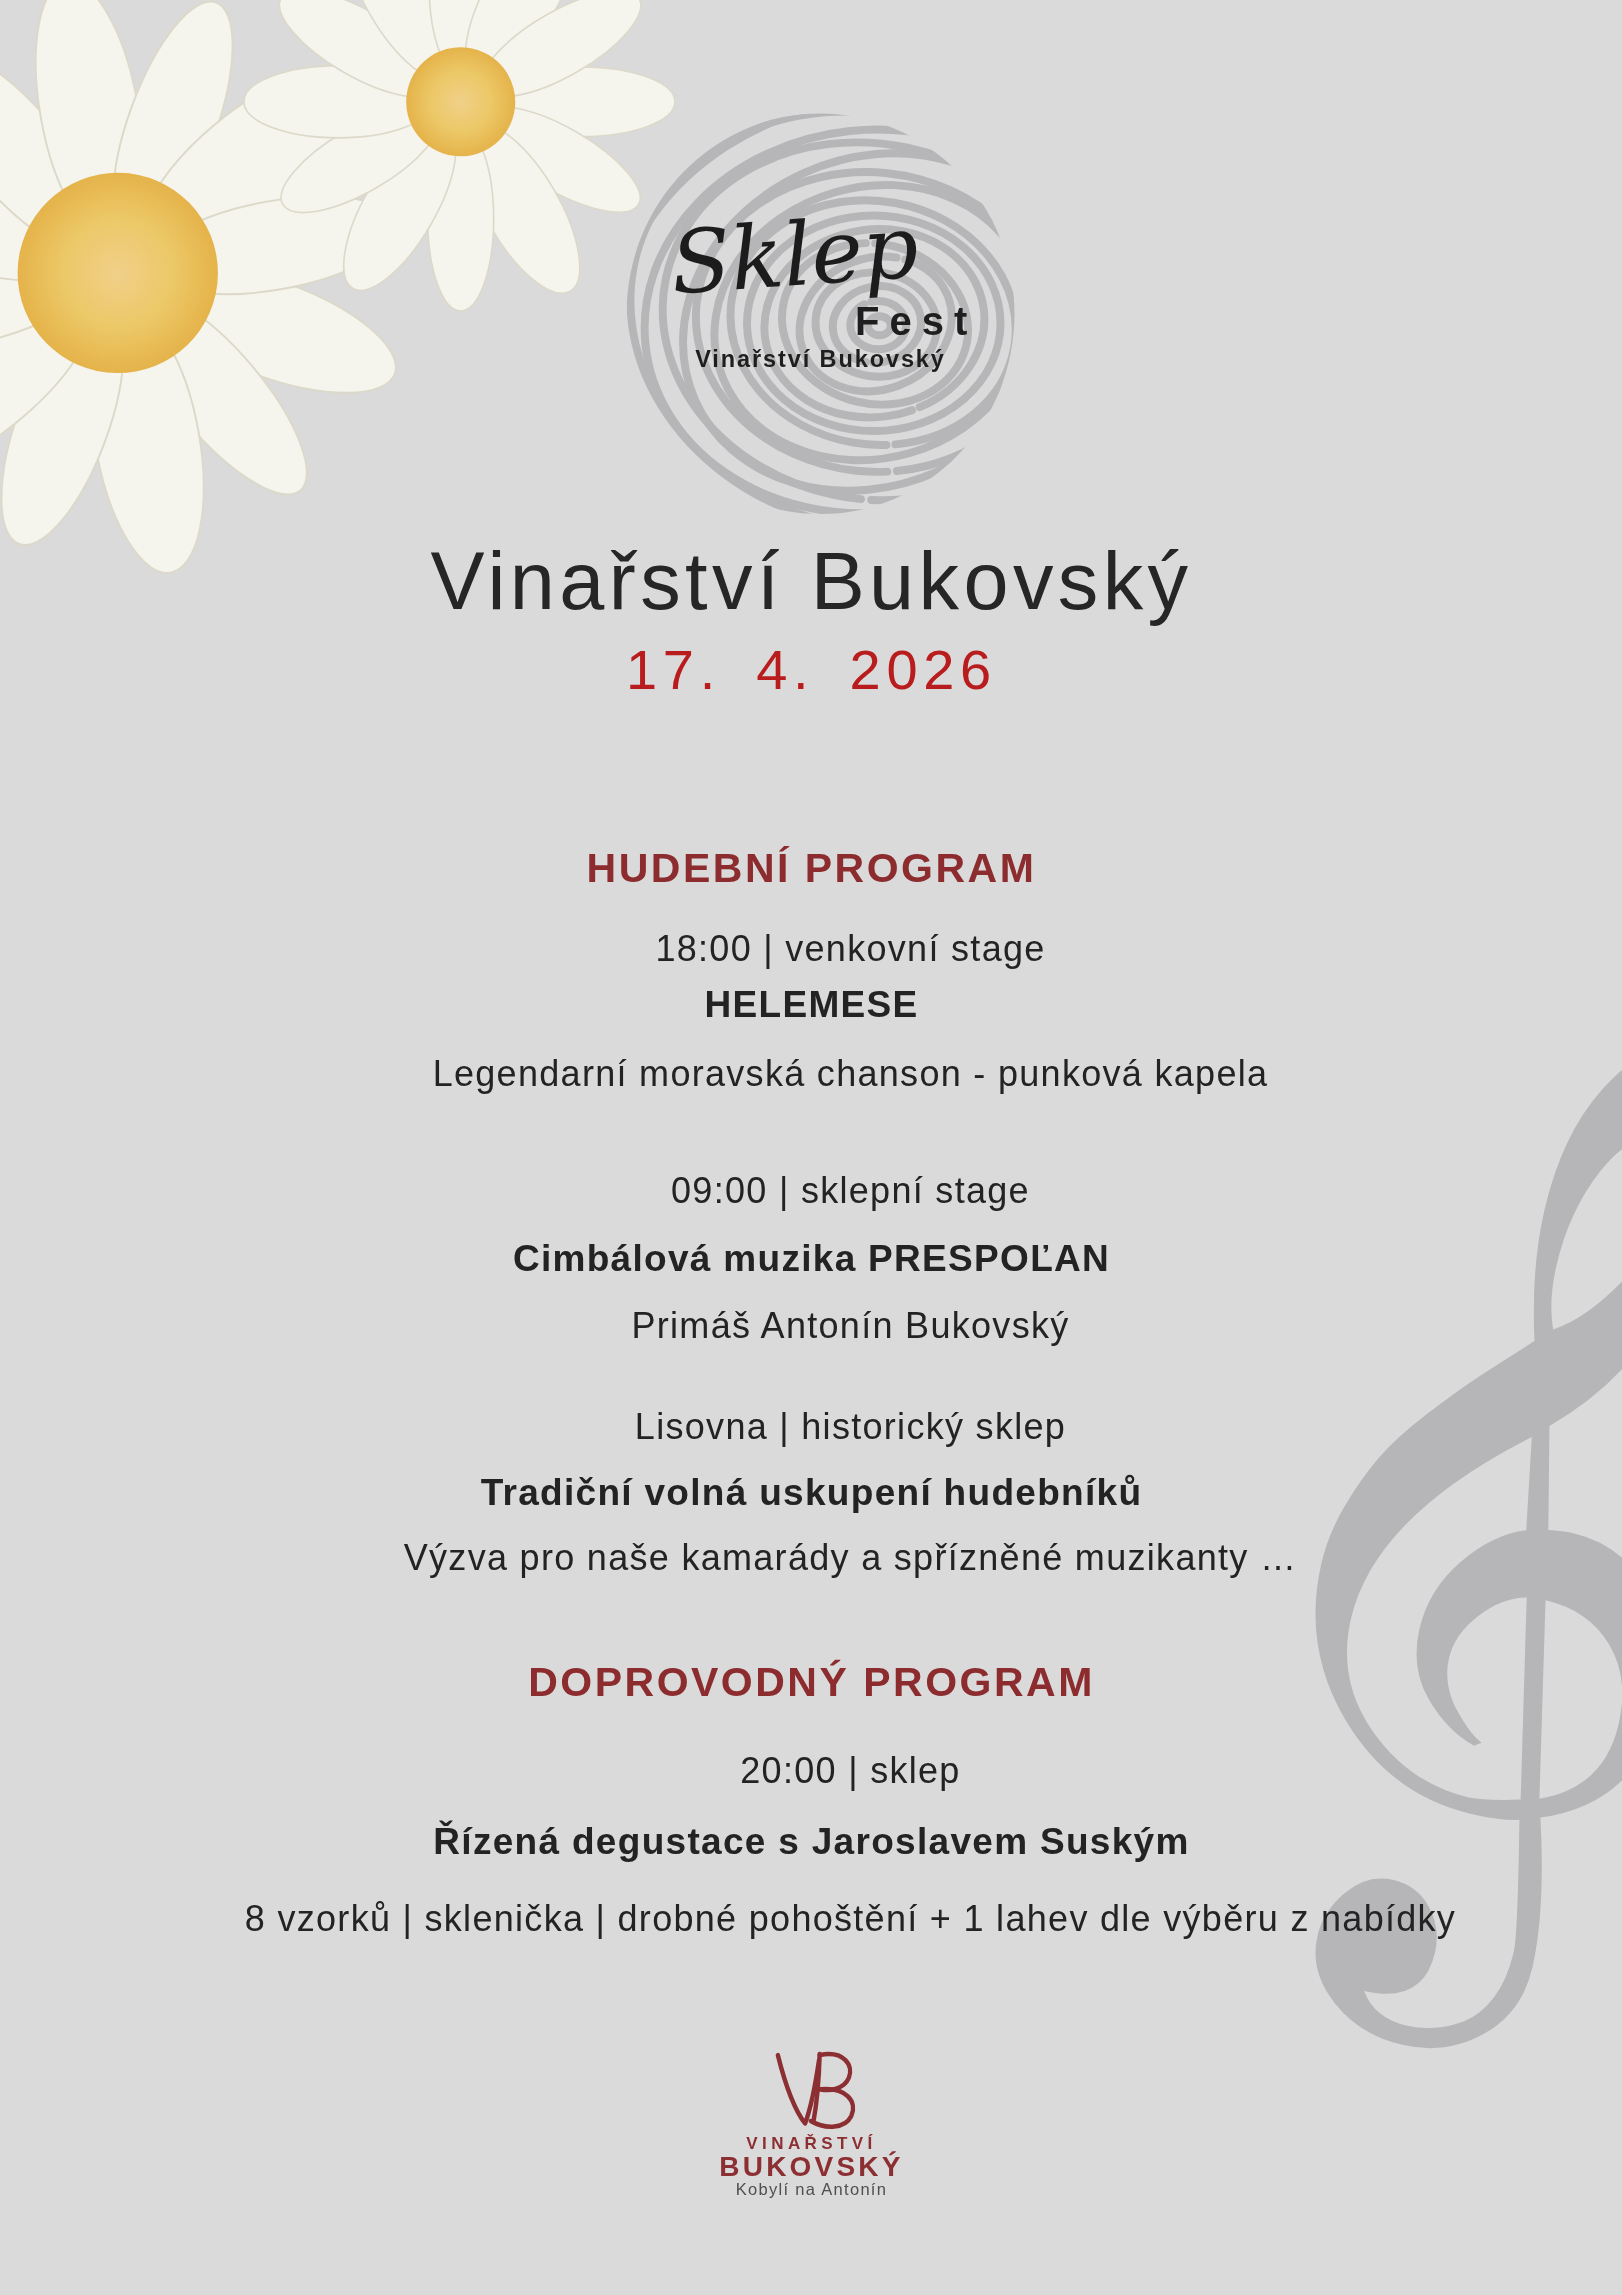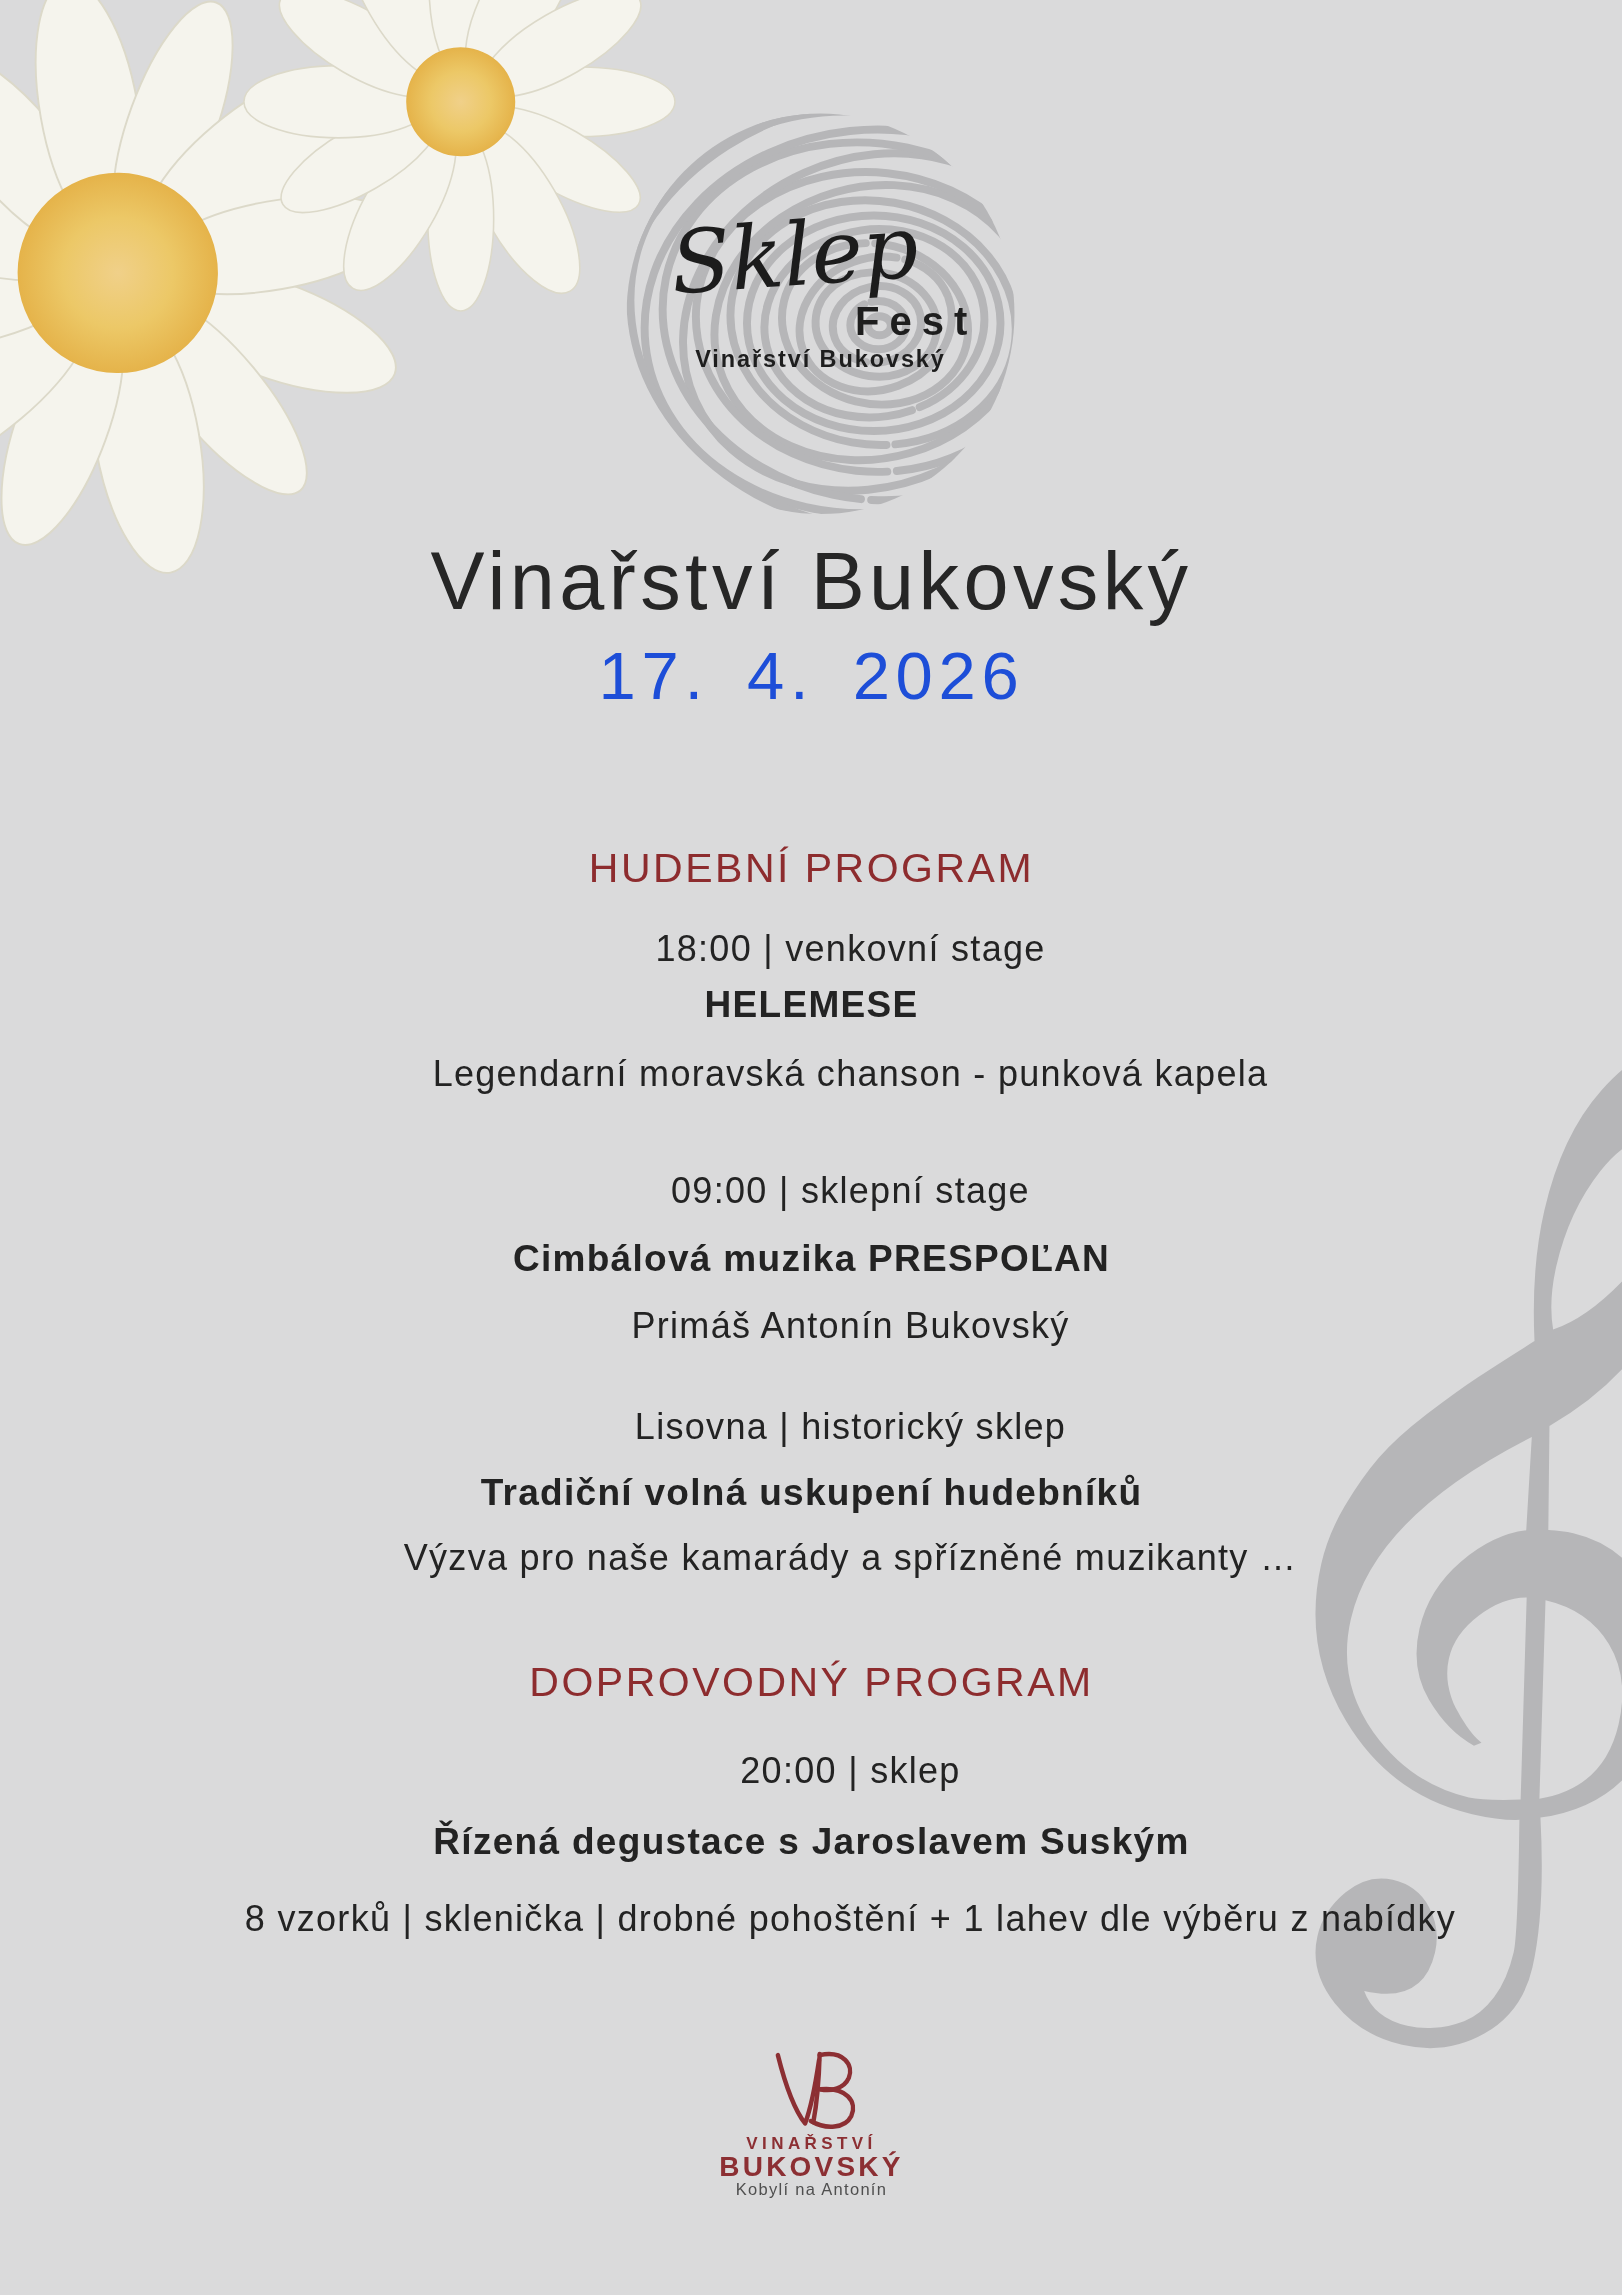--- a/index.html
+++ b/index.html
@@ -13,23 +13,23 @@
   }
   .abs{position:absolute;}
   .line{
     position:absolute;left:0;width:1623px;
     text-align:center;line-height:1;
     letter-spacing:1.3px;color:#232323;
     white-space:nowrap;
   }
   .body-reg{font-size:36px;padding-left:39px;}
   .body-bold{font-size:37px;font-weight:bold;}
-  .sec-head{font-size:41px;font-weight:normal;letter-spacing:2.5px;color:#8d2c2e;}
+  .sec-head{font-size:41px;font-weight:bold;letter-spacing:2.5px;color:#8d2c2e;}
   .title{top:541px;font-size:81px;letter-spacing:4.4px;color:#262626;}
-  .date{top:642px;font-size:67px;letter-spacing:5.7px;word-spacing:14px;color:#1d4ed8;}
+  .date{top:642px;font-size:56px;letter-spacing:5.7px;word-spacing:14px;color:#b91c1c;}
   
   .logo-wrap{left:624px;top:112px;width:393px;height:406px;z-index:1;}
   .logo-script{
     position:absolute;left:47px;top:100px;
     font-family:"DejaVu Serif", serif;font-style:italic;
     font-size:87px;color:#1c1c1c;transform:rotate(-4deg);
     line-height:1;
   }
   .logo-fest{
     position:absolute;left:231px;top:189px;

